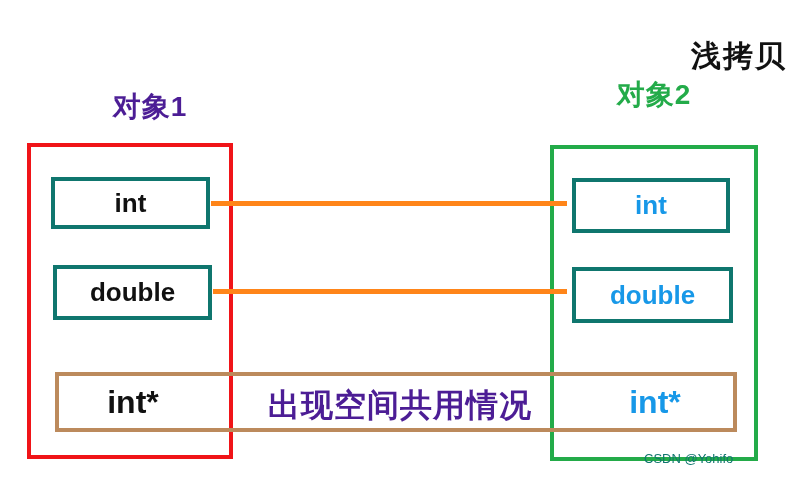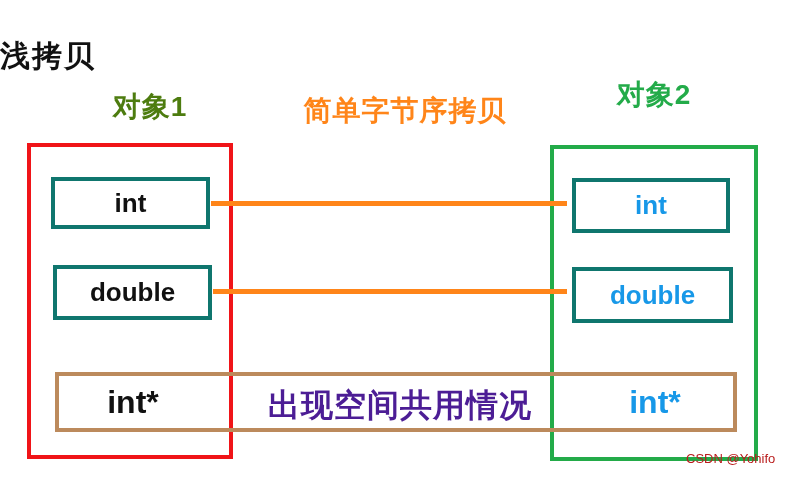--- a/index.html
+++ b/index.html
@@ -12,34 +12,34 @@
     position: relative;
     width: 787px;
     height: 478px;
     background: #ffffff;
     overflow: hidden;
   }
   .abs { position: absolute; }
 
   .title {
     left: 0; top: 36px; width: 787px;
-    text-align: left;
+    text-align: right;
     font-size: 30px;
     font-weight: bold;
     color: #111111;
     letter-spacing: 2px;
   }
 
   .hdr-label {
     font-size: 28px;
     font-weight: bold;
     text-align: center;
     letter-spacing: 1px;
   }
-  .hdr-obj1 { left: 50px;  top: 88px; width: 200px; color: #4d7c0f; }
+  .hdr-obj1 { left: 50px;  top: 88px; width: 200px; color: #4c1d95; }
   .hdr-copy { left: 290px; top: 92px; width: 230px; color: #ff8519; }
   .hdr-obj2 { left: 554px; top: 76px; width: 200px; color: #23ab49; }
 
   .obj-box {
     box-sizing: border-box;
     background: transparent;
     z-index: 1;
   }
   .obj1-box {
     left: 27px; top: 143px; width: 206px; height: 316px;
@@ -89,36 +89,35 @@
     font-weight: bold;
     text-align: center;
     top: 384px;
     z-index: 5;
   }
   .s-int-left  { left: 48px;  width: 170px; color: #111111; }
   .s-note      { left: 240px; width: 320px; color: #4c1d95; letter-spacing: 1px; }
   .s-int-right { left: 560px; width: 190px; color: #1798e8; }
 
   .watermark {
-    left: 686px; top: 451px;
+    left: 644px; top: 451px;
     font-size: 13px;
-    color: #b91c1c;
+    color: #0f766e;
     z-index: 6;
     white-space: nowrap;
   }
 </style>
 </head>
 <body>
 
 <div class="stage">
 
   <div class="abs title">浅拷贝</div>
 
   <div class="abs hdr-label hdr-obj1">对象1</div>
-  <div class="abs hdr-label hdr-copy">简单字节序拷贝</div>
   <div class="abs hdr-label hdr-obj2">对象2</div>
 
   <div class="abs obj-box obj1-box"></div>
   <div class="abs obj-box obj2-box"></div>
 
   <div class="abs field-box f-black l-int">int</div>
   <div class="abs field-box f-black l-double">double</div>
 
   <div class="abs field-box f-blue r-int">int</div>
   <div class="abs field-box f-blue r-double">double</div>

